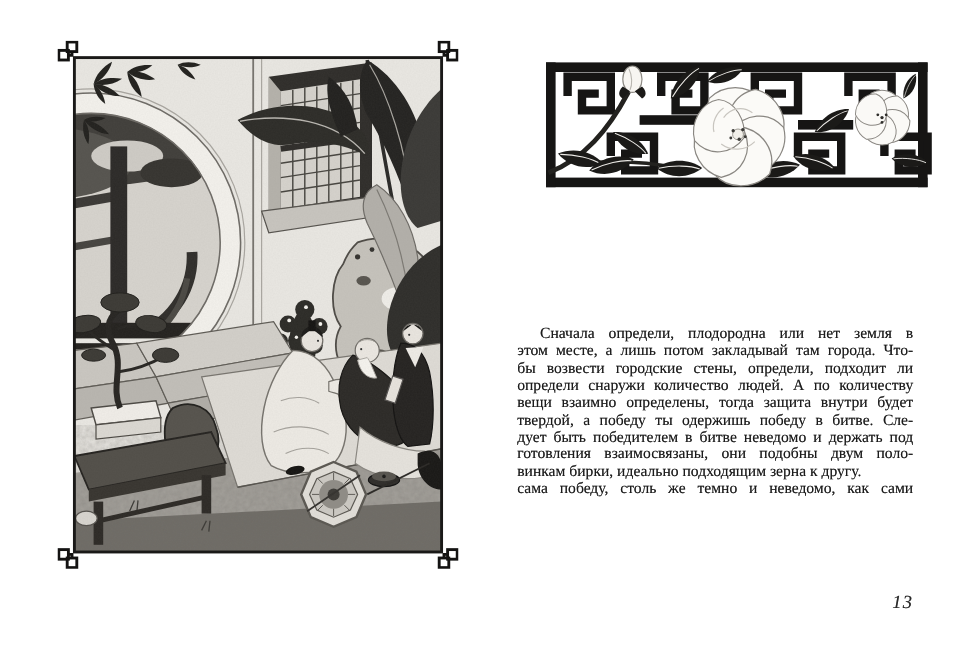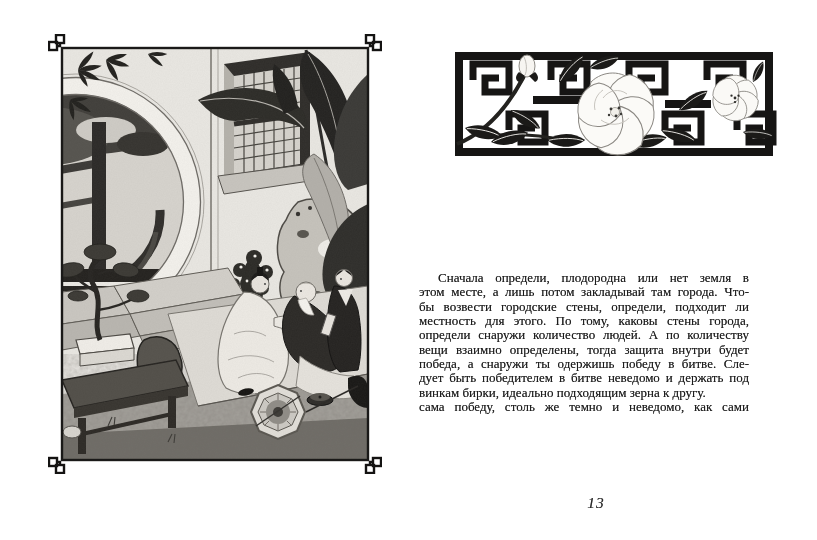--- a/index.html
+++ b/index.html
@@ -4,28 +4,28 @@
 <style>
   html,body{margin:0;padding:0;background:#ffffff;}
   body{width:817px;height:540px;position:relative;overflow:hidden;
        font-family:"Liberation Serif", serif;}
   .abs{position:absolute;}
   
   #illustration{left:48px;top:34px;width:334px;height:440px;}
   
   #header-ornament{left:447px;top:48px;width:332px;height:112px;}
   
-  #body-text{left:419px;top:271px;width:330px;color:#1c1c1c;
+  #body-text{left:431px;top:271px;width:330px;color:#1c1c1c;
              font-size:13px;line-height:14.35px;
              text-shadow:0 0 .45px rgba(20,20,20,.6);}
   .tline{text-align:justify;text-align-last:justify;white-space:normal;}
   .tline.endline{text-align-last:left;}
   .tline.indent{text-indent:19px;}
   
-  #page-number{left:431px;top:494px;width:330px;text-align:center;
+  #page-number{left:431px;top:494px;width:330px;text-align:right;
                font-size:15.5px;color:#2a2a2a;font-style:italic;
                letter-spacing:1px;text-shadow:0 0 .4px rgba(20,20,20,.5);}
   svg{display:block;}
 </style>
 </head>
 <body>
 
 <div class="abs" id="illustration">
 <svg viewBox="0 0 334 440" width="334" height="440">
   <defs>
@@ -358,22 +358,22 @@
     <path d="M-8,6 C -12,10 -12,14 -8,16 L -2,10 Z" fill="#1b1a18"></path>
     <path d="M8,6 C 12,10 12,14 8,16 L 2,10 Z" fill="#1b1a18"></path>
   </g>
 </svg>
 </div>
 
 <div class="abs" id="body-text">
     <div class="tline indent">Сначала определи, плодородна или нет земля в</div>
     <div class="tline">этом месте, а лишь потом закладывай там города. Что-</div>
     <div class="tline">бы возвести городские стены, определи, подходит ли</div>
-    <div class="tline">местность для этого. По тому, каковы стены города,</div>
     <div class="tline">определи снаружи количество людей. А по количеству</div>
     <div class="tline">вещи взаимно определены, тогда защита внутри будет</div>
-    <div class="tline">победа, а снаружи ты одержишь победу в битве. Сле-</div>
+    <div class="tline">твердой, а победу ты одержишь победу в битве. Сле-</div>
     <div class="tline">дует быть победителем в битве неведомо и держать под</div>
+    <div class="tline">готовления взаимосвязаны, они подобны двум поло-</div>
     <div class="tline endline">винкам бирки, идеально подходящим зерна к другу.</div>
     <div class="tline">сама победу, столь же темно и неведомо, как сами</div>
   </div>
 
 <div class="abs" id="page-number">13</div>
 
 </body></html>

